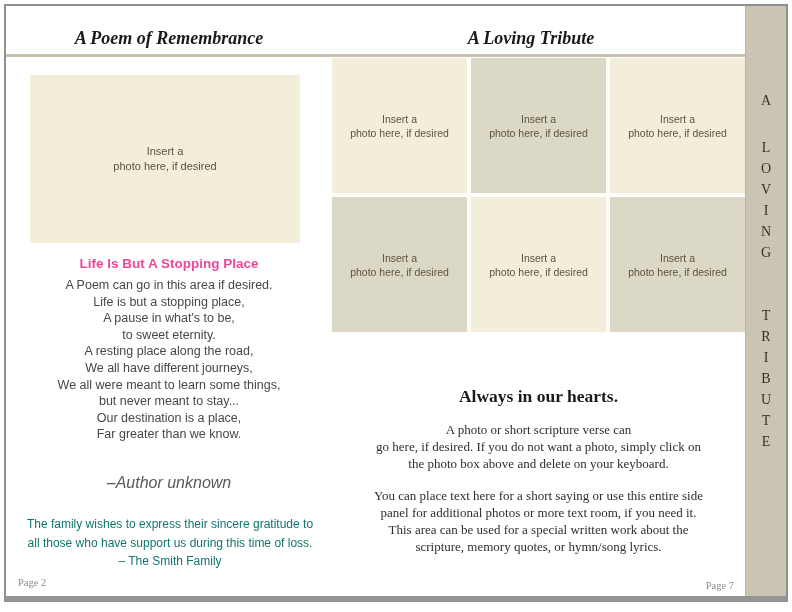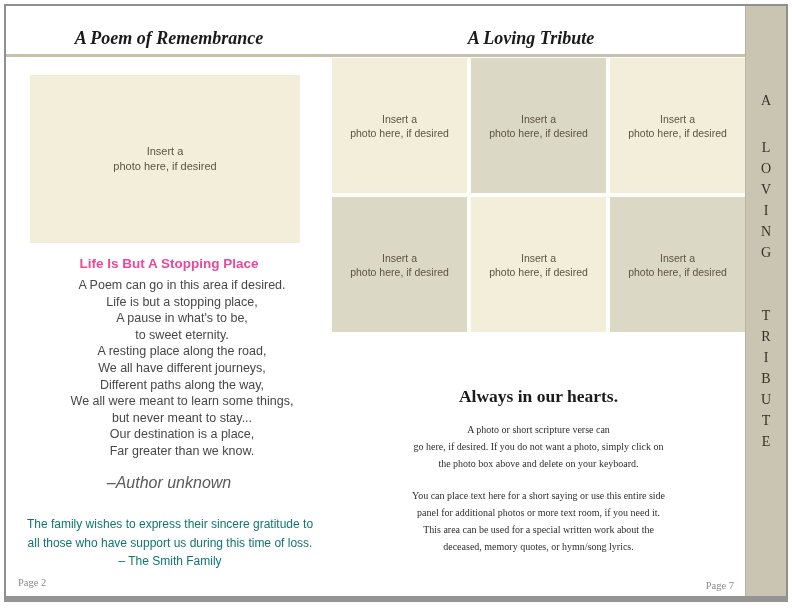--- a/index.html
+++ b/index.html
@@ -41,21 +41,21 @@
     display: flex; align-items: center; justify-content: center;
   }
   .placeholder-text {
     text-align: center; font-size: 11px; line-height: 15px; color: #5c5340;
   }
   .poem-title {
     position: absolute; left: 0; top: 250px; width: 326px;
     text-align: center; font-weight: bold; font-size: 13.5px; color: #ec4899;
   }
   .poem {
-    position: absolute; left: 13px; top: 271px; width: 326px;
+    position: absolute; left: 0; top: 271px; width: 326px;
     text-align: center; font-size: 12.5px; line-height: 16.6px; color: #474747;
   }
   .author {
     position: absolute; left: 0; top: 468px; width: 326px;
     text-align: center; font-style: italic; font-size: 16px; color: #5a5a5a;
   }
   .gratitude {
     position: absolute; left: 14px; top: 509px; width: 300px;
     text-align: center; font-size: 12px; line-height: 18.5px; color: #0f766e;
   }
@@ -85,21 +85,21 @@
     position: absolute; left: 326px; top: 380px; right: 41px;
     text-align: center;
     font-family: "Liberation Serif", serif;
     font-weight: bold; 
     font-size: 17.5px; color: #1a1a1a;
   }
   .right-body {
     position: absolute; left: 330px; right: 45px;
     text-align: center;
     font-family: "Liberation Serif", serif;
-    font-size: 10px; line-height: 17px; color: #2e2e2e;
+    font-size: 13px; line-height: 17px; color: #2e2e2e;
   }
   .right-body-1 { top: 415px; }
   .right-body-2 { top: 481px; }
 
   
   .sidebar {
     position: absolute; right: 0; top: 0; width: 41px; height: 100%;
     background: #c9c5b2;
     border-left: 1px solid #b9b5a2;
     font-family: "Liberation Serif", serif;
@@ -129,21 +129,20 @@
 
   <div class="poem-title">Life Is But A Stopping Place</div>
 
   <div class="poem">
     <div>A Poem can go in this area if desired.</div>
     <div>Life is but a stopping place,</div>
     <div>A pause in what's to be,</div>
     <div>to sweet eternity.</div>
     <div>A resting place along the road,</div>
     <div>We all have different journeys,</div>
-    <div>Different paths along the way,</div>
     <div>We all were meant to learn some things,</div>
     <div>but never meant to stay...</div>
     <div>Our destination is a place,</div>
     <div>Far greater than we know.</div>
   </div>
 
   <div class="author">–Author unknown</div>
 
   <div class="gratitude">
     <div>The family wishes to express their sincere gratitude to</div>
@@ -197,21 +196,21 @@
   <div class="right-body right-body-1">
     <div>A photo or short scripture verse can</div>
     <div>go here, if desired. If you do not want a photo, simply click on</div>
     <div>the photo box above and delete on your keyboard.</div>
   </div>
 
   <div class="right-body right-body-2">
     <div>You can place text here for a short saying or use this entire side</div>
     <div>panel for additional photos or more text room, if you need it.</div>
     <div>This area can be used for a special written work about the</div>
-    <div>deceased, memory quotes, or hymn/song lyrics.</div>
+    <div>scripture, memory quotes, or hymn/song lyrics.</div>
   </div>
 
   <div class="page-num page-num-right">Page 7</div>
 
   <div class="sidebar">
     <span class="letter word-1">A</span>
     <span class="letter word-2">L</span>
     <span class="letter">O</span>
     <span class="letter">V</span>
     <span class="letter">I</span>

